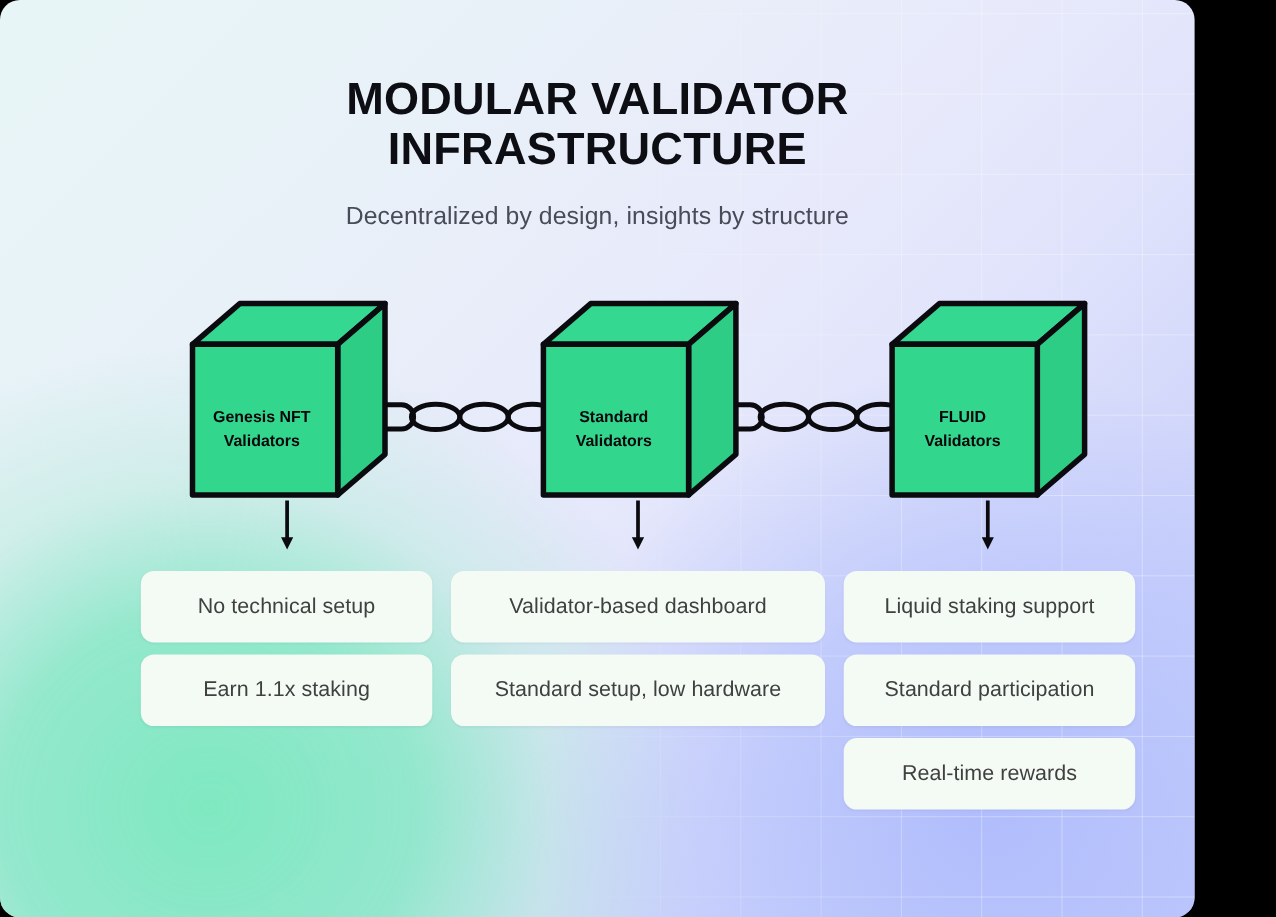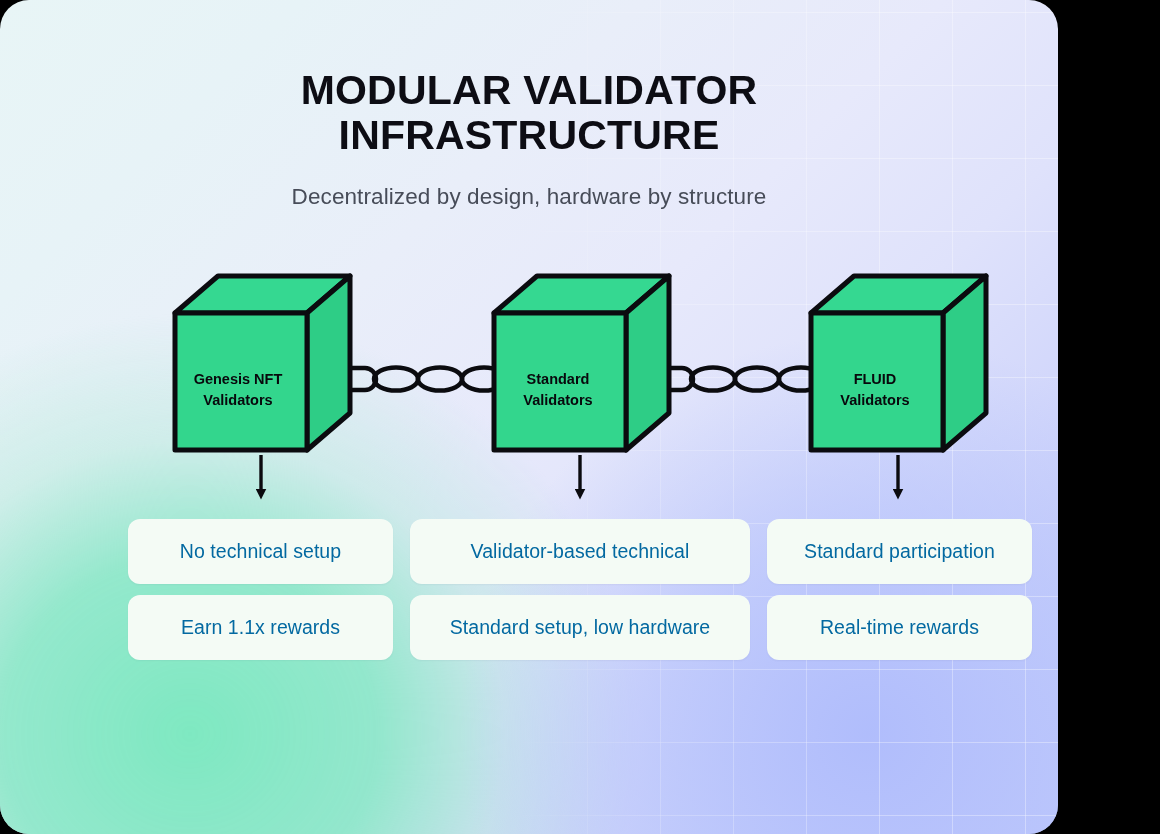--- a/index.html
+++ b/index.html
@@ -12,31 +12,32 @@
     height: 834px;
     overflow: hidden;
     font-family: "Liberation Sans", sans-serif;
   }
 
   
   #canvas {
     position: relative;
     width: 1058px;
     height: 834px;
-    border-radius: 29px;
+    border-radius: 18px;
     overflow: hidden;
     background:
       linear-gradient(135deg,
         #e8f5f6 0%,
         #e7f3f7 16%,
         #e9eef9 34%,
         #e7e9fb 50%,
         #dfe2fb 64%,
         #ccd2fb 82%,
         #bcc5fc 100%);
+    padding-left: 28px;
   }
   
   #glow-mint {
     position: absolute;
     left: -260px;
     bottom: -320px;
     width: 900px;
     height: 840px;
     border-radius: 50%;
     background: radial-gradient(closest-side, rgba(124,232,192,0.98) 0%, rgba(133,231,196,0.85) 42%, rgba(160,235,206,0.35) 70%, rgba(180,236,214,0) 100%);
@@ -122,38 +123,38 @@
     height: 65px;
     border-radius: 12px;
     background: #f4fbf5;
     display: flex;
     align-items: center;
     justify-content: center;
     box-shadow: 0 1px 2px rgba(60,70,110,0.06);
   }
   .card-text {
     font-size: 19.5px;
-    color: #0369a1;
+    color: #404040;
     font-weight: 400;
     letter-spacing: 0.05px;
     white-space: nowrap;
   }
 </style>
 </head>
 <body>
 
 <div id="canvas">
 
   <div id="glow-mint"></div>
   <div id="glow-blue"></div>
   <div id="grid"></div>
 
   <div id="header">
     <h1 id="title">MODULAR VALIDATOR INFRASTRUCTURE</h1>
-    <div id="subtitle">Decentralized by design, hardware by structure</div>
+    <div id="subtitle">Decentralized by design, insights by structure</div>
   </div>
 
   <svg id="diagram" viewBox="0 0 1160 834">
     <defs>
       <marker id="arrowhead" markerWidth="12" markerHeight="11" refX="1.5" refY="5.5" orient="auto" markerUnits="userSpaceOnUse">
         <path d="M0,0 L11,5.5 L0,11 Z" fill="#0b0b0f"></path>
       </marker>
     </defs>
 
     <g>
@@ -201,35 +202,38 @@
     <line x1="898" y1="455" x2="898" y2="490" stroke="#0b0b0f" stroke-width="3.4" marker-end="url(#arrowhead)"></line>
   </svg>
 
   <div id="cards">
 
     <div class="card-col">
       <div class="card">
         <span class="card-text">No technical setup</span>
       </div>
       <div class="card">
-        <span class="card-text">Earn 1.1x rewards</span>
+        <span class="card-text">Earn 1.1x staking</span>
       </div>
     </div>
 
     <div class="card-col">
       <div class="card">
-        <span class="card-text">Validator-based technical</span>
+        <span class="card-text">Validator-based dashboard</span>
       </div>
       <div class="card">
         <span class="card-text">Standard setup, low hardware</span>
       </div>
     </div>
 
     <div class="card-col">
       <div class="card">
+        <span class="card-text">Liquid staking support</span>
+      </div>
+      <div class="card">
         <span class="card-text">Standard participation</span>
       </div>
       <div class="card">
         <span class="card-text">Real-time rewards</span>
       </div>
     </div>
 
   </div>
 
 </div>

